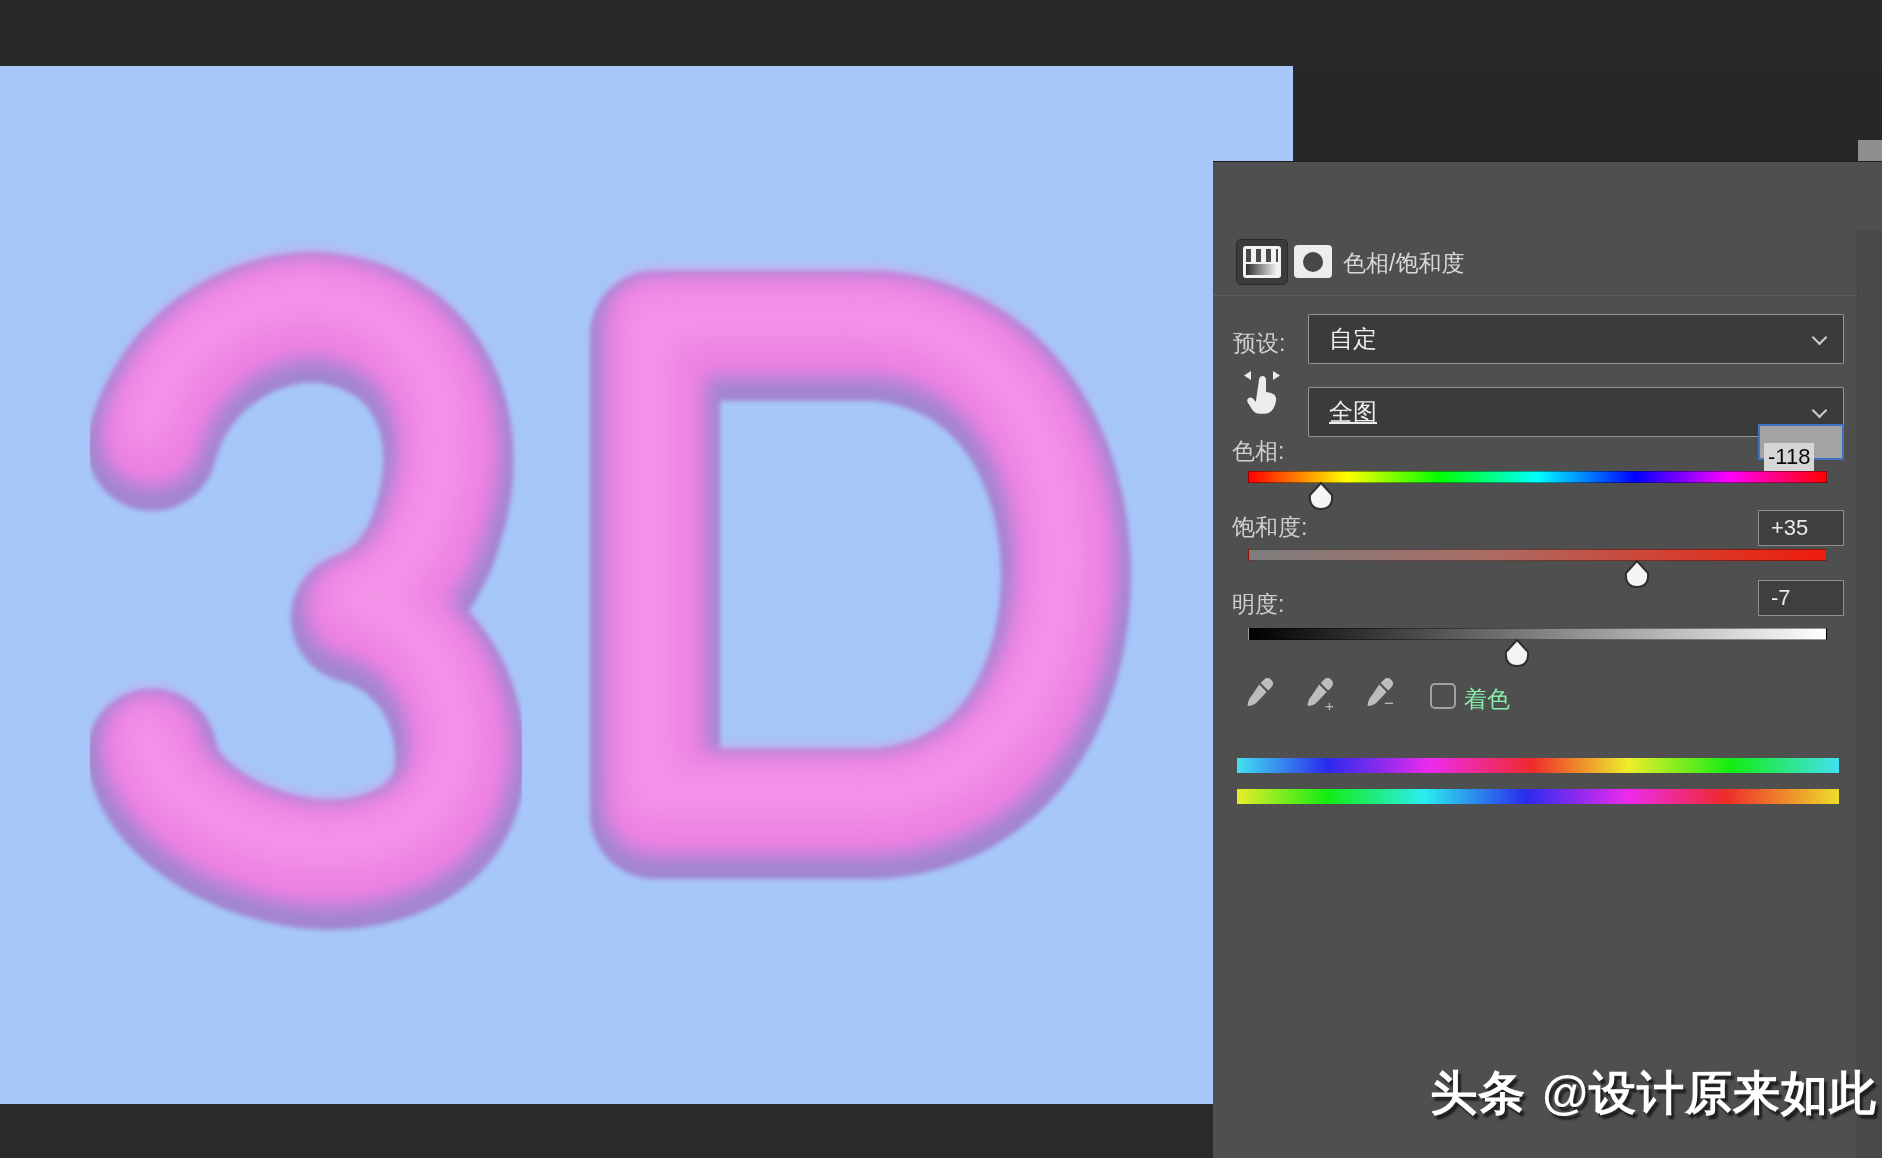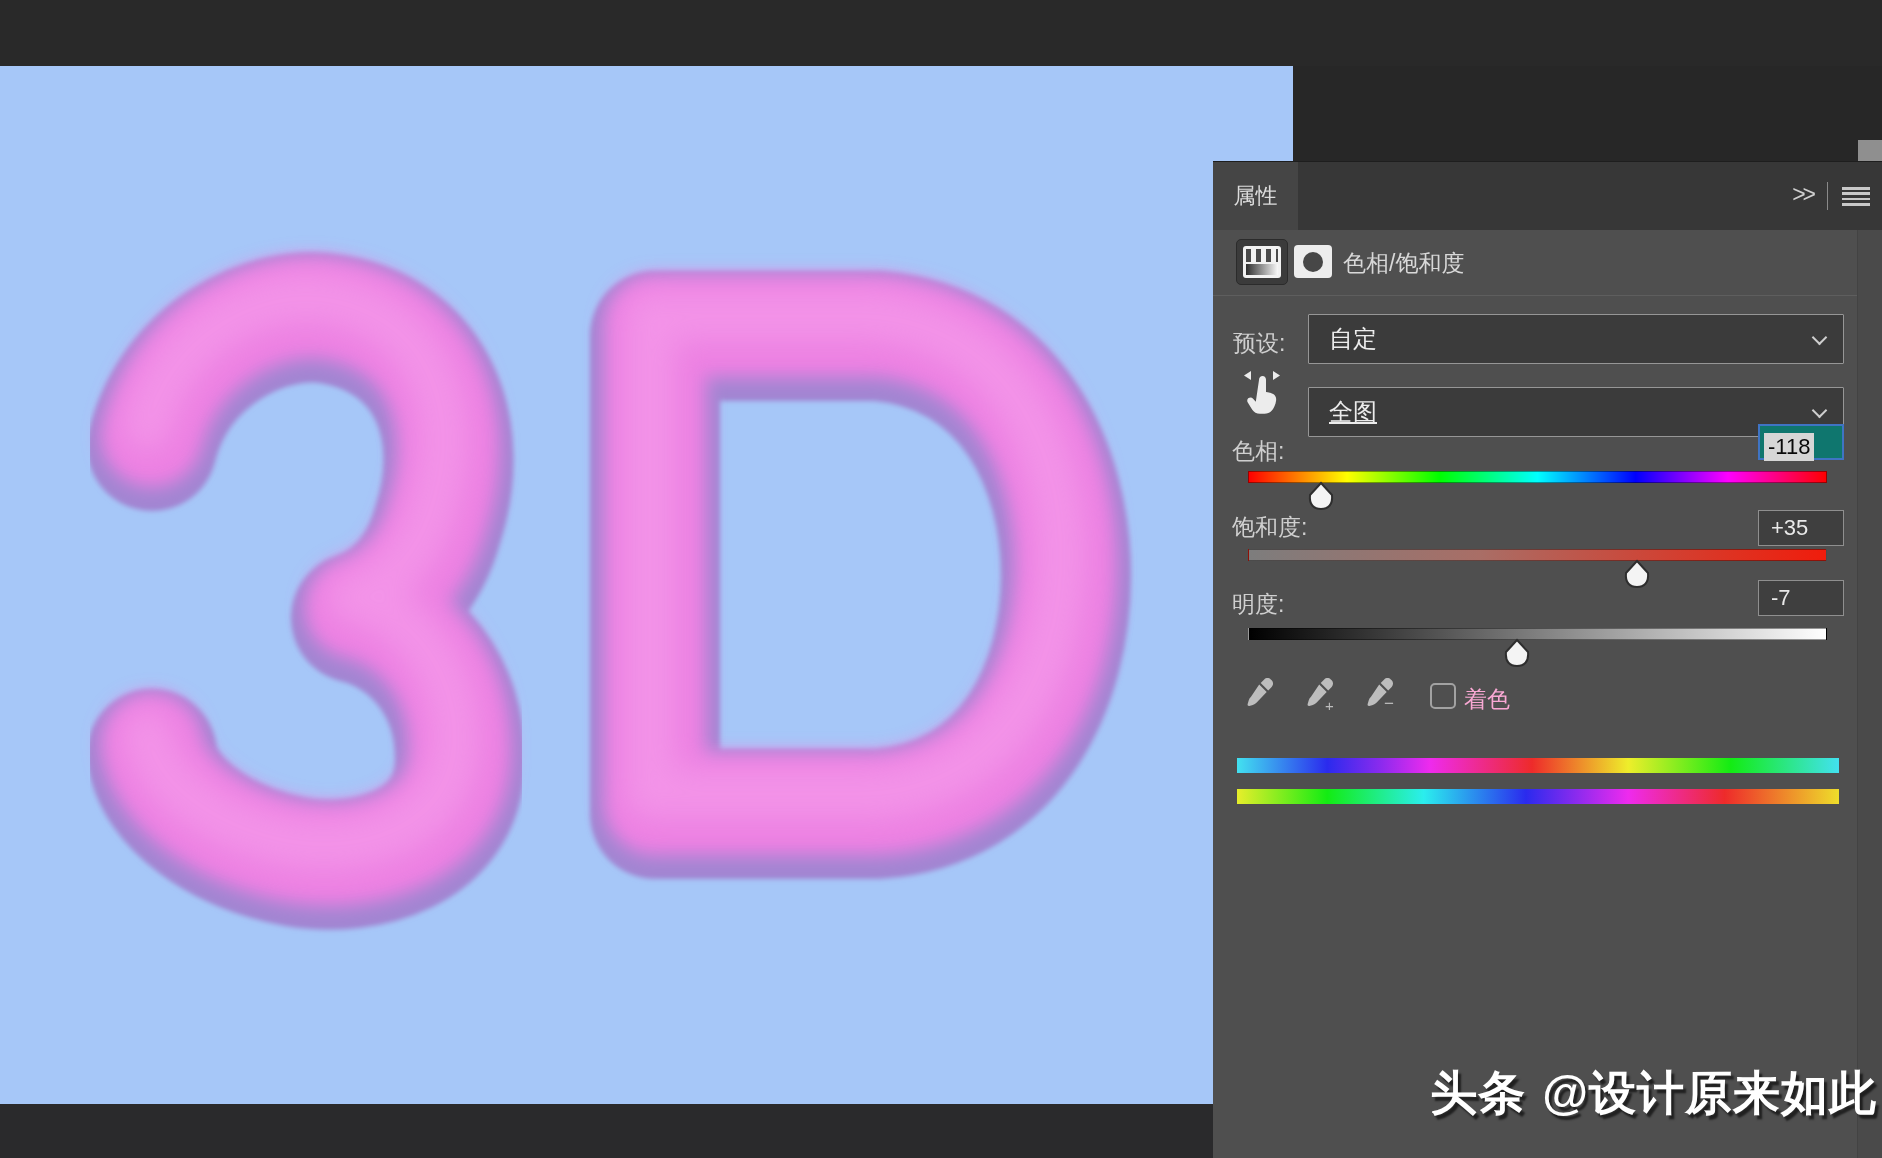--- a/index.html
+++ b/index.html
@@ -37,21 +37,21 @@
   .panel-title{left:130px;top:86px;font-size:23px;color:#d8d8d8;}
   .hdiv{left:0;top:133px;width:644px;height:1px;background:#5e5e5e;}
 
   .lbl{color:#cfcfcf;font-size:23px;}
   .dropdown{left:95px;width:536px;height:50px;background:#3b3b3b;border:1px solid #969696;border-radius:1px;
             display:flex;align-items:center;padding:0 20px;color:#ececec;font-size:24px;}
   .chev{position:absolute;right:18px;top:17px;width:11px;height:11px;border-right:2px solid #cfcfcf;border-bottom:2px solid #cfcfcf;transform:rotate(45deg);}
 
   .field{left:545px;width:86px;height:36px;background:#3f3f3f;border:1px solid #8f8f8f;color:#e9e9e9;
          font-size:22px;line-height:33px;padding:0 12px;}
-  .field.focus{background:#0f766e;border:2px solid #3f74c4;padding:4px 4px;}
+  .field.focus{background:#a3a3a3;border:2px solid #3f74c4;padding:14px 4px;}
   .sel{background:#d6d6d6;color:#0a0a0a;padding:1px 4px;line-height:26px;display:inline-block;}
 
   .slider{left:35px;width:579px;height:12px;border:1px solid rgba(0,0,0,.4);}
   .track-hue{background:linear-gradient(90deg,#f00 0%,#ff0 17%,#0f0 33%,#0ff 50%,#00f 67%,#f0f 83%,#f00 100%);}
   .track-sat{background:linear-gradient(90deg,#7d7d7d 0%,#a96e66 40%,#e0301f 85%,#f01c0c 100%);}
   .track-light{background:linear-gradient(90deg,#000,#fff);}
   .thumb{position:absolute;top:9px;transform:translateX(-50%);}
 
   .dropper{position:absolute;width:34px;height:38px;}
   .checkbox{left:217px;top:521px;width:26px;height:26px;border:2px solid #a2a2a2;border-radius:5px;background:rgba(0,0,0,0);}
@@ -102,30 +102,20 @@
       </g>
     </svg>
   </div>
 
   <div class="abs rightbg"></div>
   <div class="abs bottombg"></div>
   <div class="abs corner-block"></div>
 
   <div class="abs panel">
 
-    <div class="abs tabbar">
-      <div class="abs tab">
-        <span>属性</span>
-      </div>
-      <div class="abs tab-actions">
-        <span class="collapse">&gt;&gt;</span>
-        <span class="vdiv"></span>
-        <span class="hamburger"></span>
-      </div>
-    </div>
 
     <div class="abs adj-btn">
       <div class="adj-icon">
         <div class="bars"></div>
           <div class="grad"></div>
       </div>
     </div>
     <div class="abs mask-btn">
       <div class="mask-circle"></div>
     </div>
@@ -194,21 +184,21 @@
       </g>
     </svg>
     <svg class="dropper" style="left:149px;top:513px;" viewBox="0 0 34 38">
       <g fill="#bdbdbd">
         <path d="M22.2 4.4 c1.8-1.8 4.8-1.8 6.6 0 l0.9 0.9 c1.8 1.8 1.8 4.8 0 6.6 l-3.5 3.5 -7.5-7.5 Z"></path>
         <path d="M17.2 9.4 l7.5 7.5 -10 10.6 c-1.2 1.2-2.4 2-3.9 2.4 l-3.5 1 c-1 .3-2-.7-1.7-1.7 l1-3.5 c.4-1.5 1.2-2.7 2.4-3.9 Z"></path>
         <text x="22" y="34" font-size="17" fill="#bdbdbd">−</text>
       </g>
     </svg>
     <div class="abs checkbox"></div>
-    <div class="abs lbl" style="left:251px;top:522px;color:#f9a8d4;">着色</div>
+    <div class="abs lbl" style="left:251px;top:522px;color:#86efac;">着色</div>
 
     <div class="abs swatch bar1" style="top:596px;"></div>
     <div class="abs swatch bar2" style="top:627px;"></div>
 
     <div class="abs gutter"></div>
   </div>
 
   <div class="abs watermark">
     <span class="brand">头条</span><span>@设计原来如此</span>
   </div>

